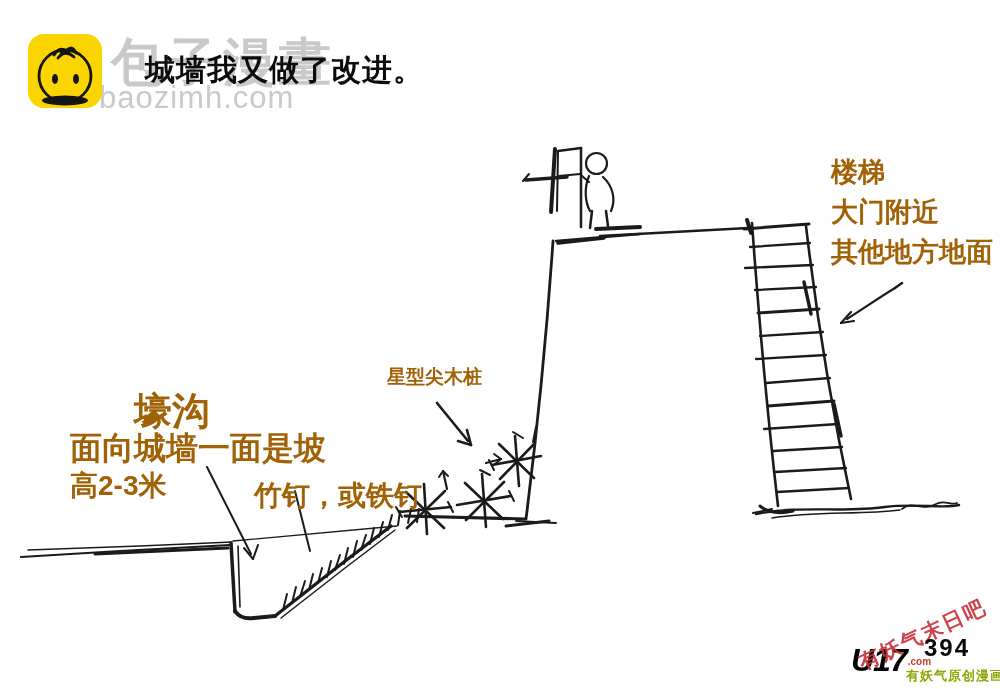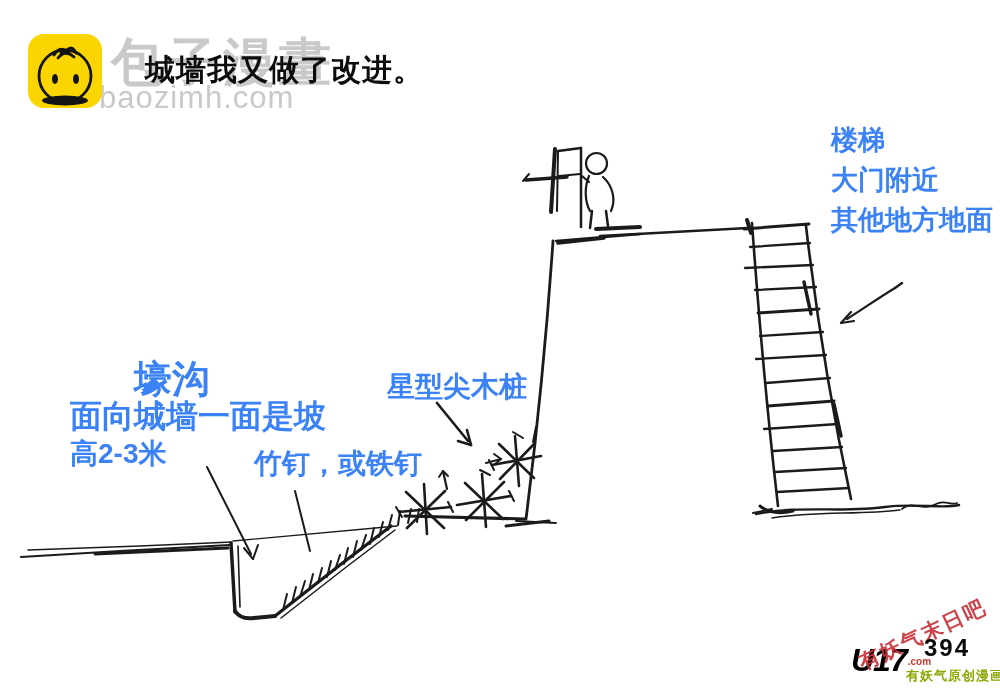--- a/index.html
+++ b/index.html
@@ -6,27 +6,27 @@
   body{width:1000px;height:689px;position:relative;overflow:hidden;background:#ffffff;
        font-family:"Liberation Sans","DejaVu Sans",sans-serif;}
   .abs{position:absolute;}
   
   .wm-brand{left:111px;top:28px;font-size:52px;font-weight:600;color:#c9c9c9;letter-spacing:4px;z-index:1;}
   .wm-domain{left:99px;top:80px;font-size:31px;color:#c9c9c9;letter-spacing:1px;z-index:1;}
   .app-icon{left:28px;top:34px;width:74px;height:74px;border-radius:16px;background:#FBD500;z-index:2;}
   
   .title{left:145px;top:50px;font-size:30px;font-weight:700;color:#0c0c0c;letter-spacing:1px;z-index:3;white-space:nowrap;}
   
-  .lbl{color:#3b82f6;font-weight:600;white-space:nowrap;z-index:3;}
+  .lbl{color:#a16207;font-weight:600;white-space:nowrap;z-index:3;margin-top:32px;}
   .stairs-note{left:831px;top:120px;font-size:27px;line-height:40px;}
   .moat{left:134px;top:354px;font-size:38px;}
   .moat-slope{left:70px;top:395px;font-size:32px;}
   .moat-height{left:70px;top:435px;font-size:28px;}
   .nails{left:254px;top:445px;font-size:28px;}
-  .stakes{left:387px;top:368px;font-size:28px;}
+  .stakes{left:387px;top:332px;font-size:19px;}
   
   .page-num{left:924px;top:634px;font-size:24px;font-weight:700;color:#0a0a0a;letter-spacing:2px;z-index:6;}
   .stamp{left:860px;top:650px;font-size:21px;font-weight:700;letter-spacing:2px;color:#c8343c;
          transform:rotate(-25deg);transform-origin:left center;white-space:nowrap;z-index:5;opacity:.92;}
   .u17{left:851px;top:645px;z-index:4;width:160px;}
   .u17-logo{font-size:32px;font-weight:900;font-style:italic;color:#000000;letter-spacing:-1px;line-height:30px;}
   .u17-com{font-size:10px;font-weight:700;color:#c43a2e;vertical-align:6px;margin-left:1px;}
   .u17-tagline{position:absolute;left:55px;top:22px;font-size:13px;font-weight:700;color:#8CA600;letter-spacing:1px;white-space:nowrap;}
   svg.sketch{position:absolute;left:0;top:0;z-index:2;}
   svg.sketch path, svg.sketch line, svg.sketch circle{stroke:#1b1b1b;fill:none;stroke-linecap:round;stroke-linejoin:round;}

